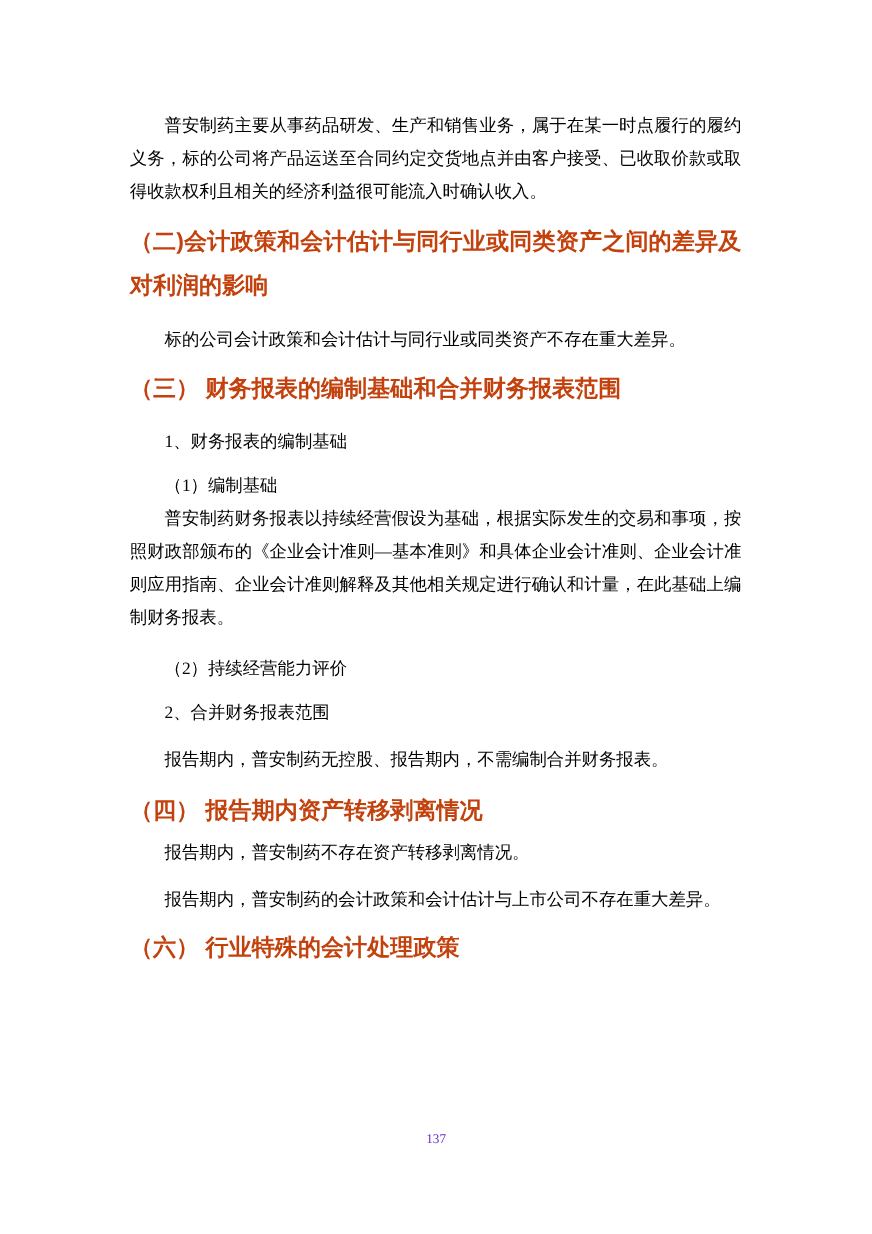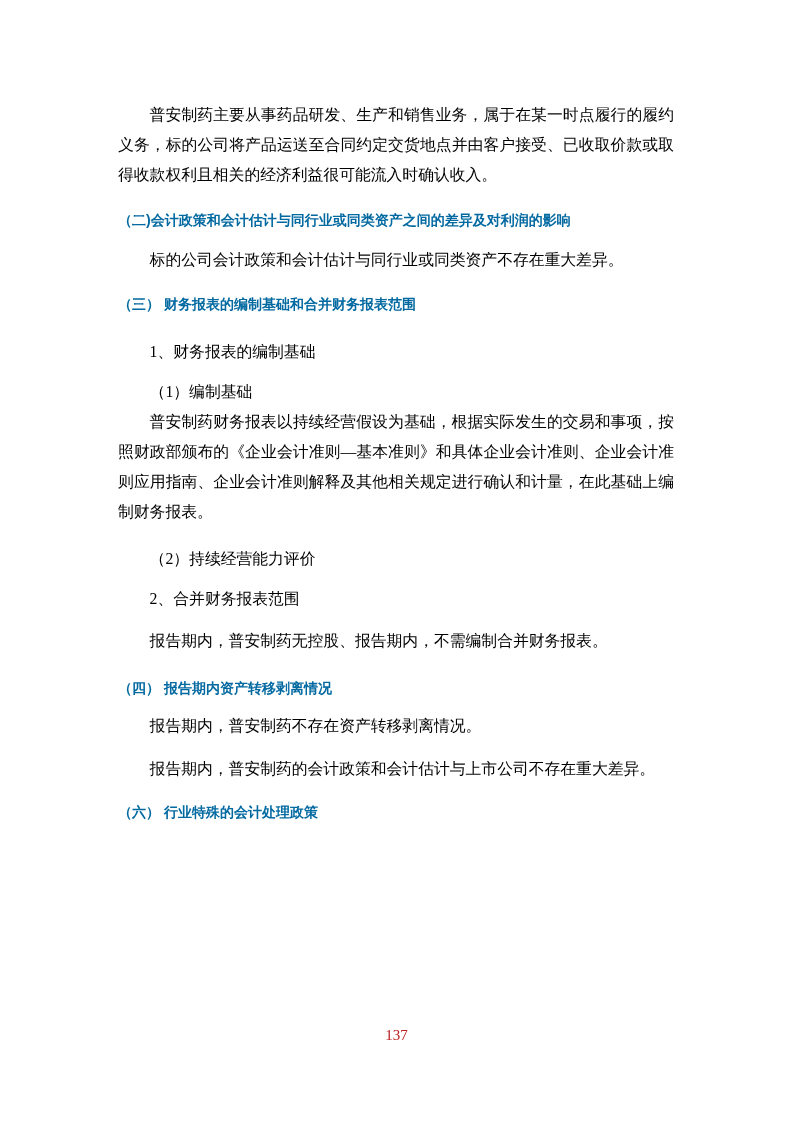--- a/index.html
+++ b/index.html
@@ -21,47 +21,47 @@
   }
   .para {
     font-size: 15.8px;
     line-height: 30px;
     text-align: justify;
     text-indent: 2em;
     font-family: "Liberation Serif", "DejaVu Serif", serif;
     color: #000000;
   }
   .heading {
-    font-size: 14px;
+    font-size: 21px;
     line-height: 40px;
     font-weight: bold;
     text-align: justify;
     font-family: "Liberation Sans", "DejaVu Sans", sans-serif;
-    color: #0369a1;
+    color: #c2410c;
   }
   .page-footer {
     position: absolute;
     left: 0;
     top: 1026px;
     width: 793px;
     text-align: center;
-    font-size: 15px;
+    font-size: 12px;
     line-height: 18px;
     font-family: "Liberation Serif", "DejaVu Serif", serif;
-    color: #b91c1c;
+    color: #6d28d9;
   }
 </style>
 </head>
 <body>
 
 <div class="page">
   <div class="content">
     <div class="para" style="margin-top:0">普安制药主要从事药品研发、生产和销售业务，属于在某一时点履行的履约义务，标的公司将产品运送至合同约定交货地点并由客户接受、已收取价款或取得收款权利且相关的经济利益很可能流入时确认收入。</div>
     <div class="heading" style="margin-top:10px">（二)会计政策和会计估计与同行业或同类资产之间的差异及对利润的影响</div>
-    <div class="para" style="margin-top:5px">标的公司会计政策和会计估计与同行业或同类资产不存在重大差异。</div>
+    <div class="para" style="margin-top:15px">标的公司会计政策和会计估计与同行业或同类资产不存在重大差异。</div>
     <div class="heading" style="margin-top:9px">（三） 财务报表的编制基础和合并财务报表范围</div>
     <div class="para" style="margin-top:13px">1、财务报表的编制基础</div>
     <div class="para" style="margin-top:10px">（1）编制基础</div>
     <div class="para" style="">普安制药财务报表以持续经营假设为基础，根据实际发生的交易和事项，按照财政部颁布的《企业会计准则—基本准则》和具体企业会计准则、企业会计准则应用指南、企业会计准则解释及其他相关规定进行确认和计量，在此基础上编制财务报表。</div>
     <div class="para" style="margin-top:17px">（2）持续经营能力评价</div>
     <div class="para" style="margin-top:10px">2、合并财务报表范围</div>
     <div class="para" style="margin-top:12px">报告期内，普安制药无控股、报告期内，不需编制合并财务报表。</div>
     <div class="heading" style="margin-top:12px">（四） 报告期内资产转移剥离情况</div>
     <div class="para" style="margin-top:3px">报告期内，普安制药不存在资产转移剥离情况。</div>
     <div class="para" style="margin-top:13px">报告期内，普安制药的会计政策和会计估计与上市公司不存在重大差异。</div>

